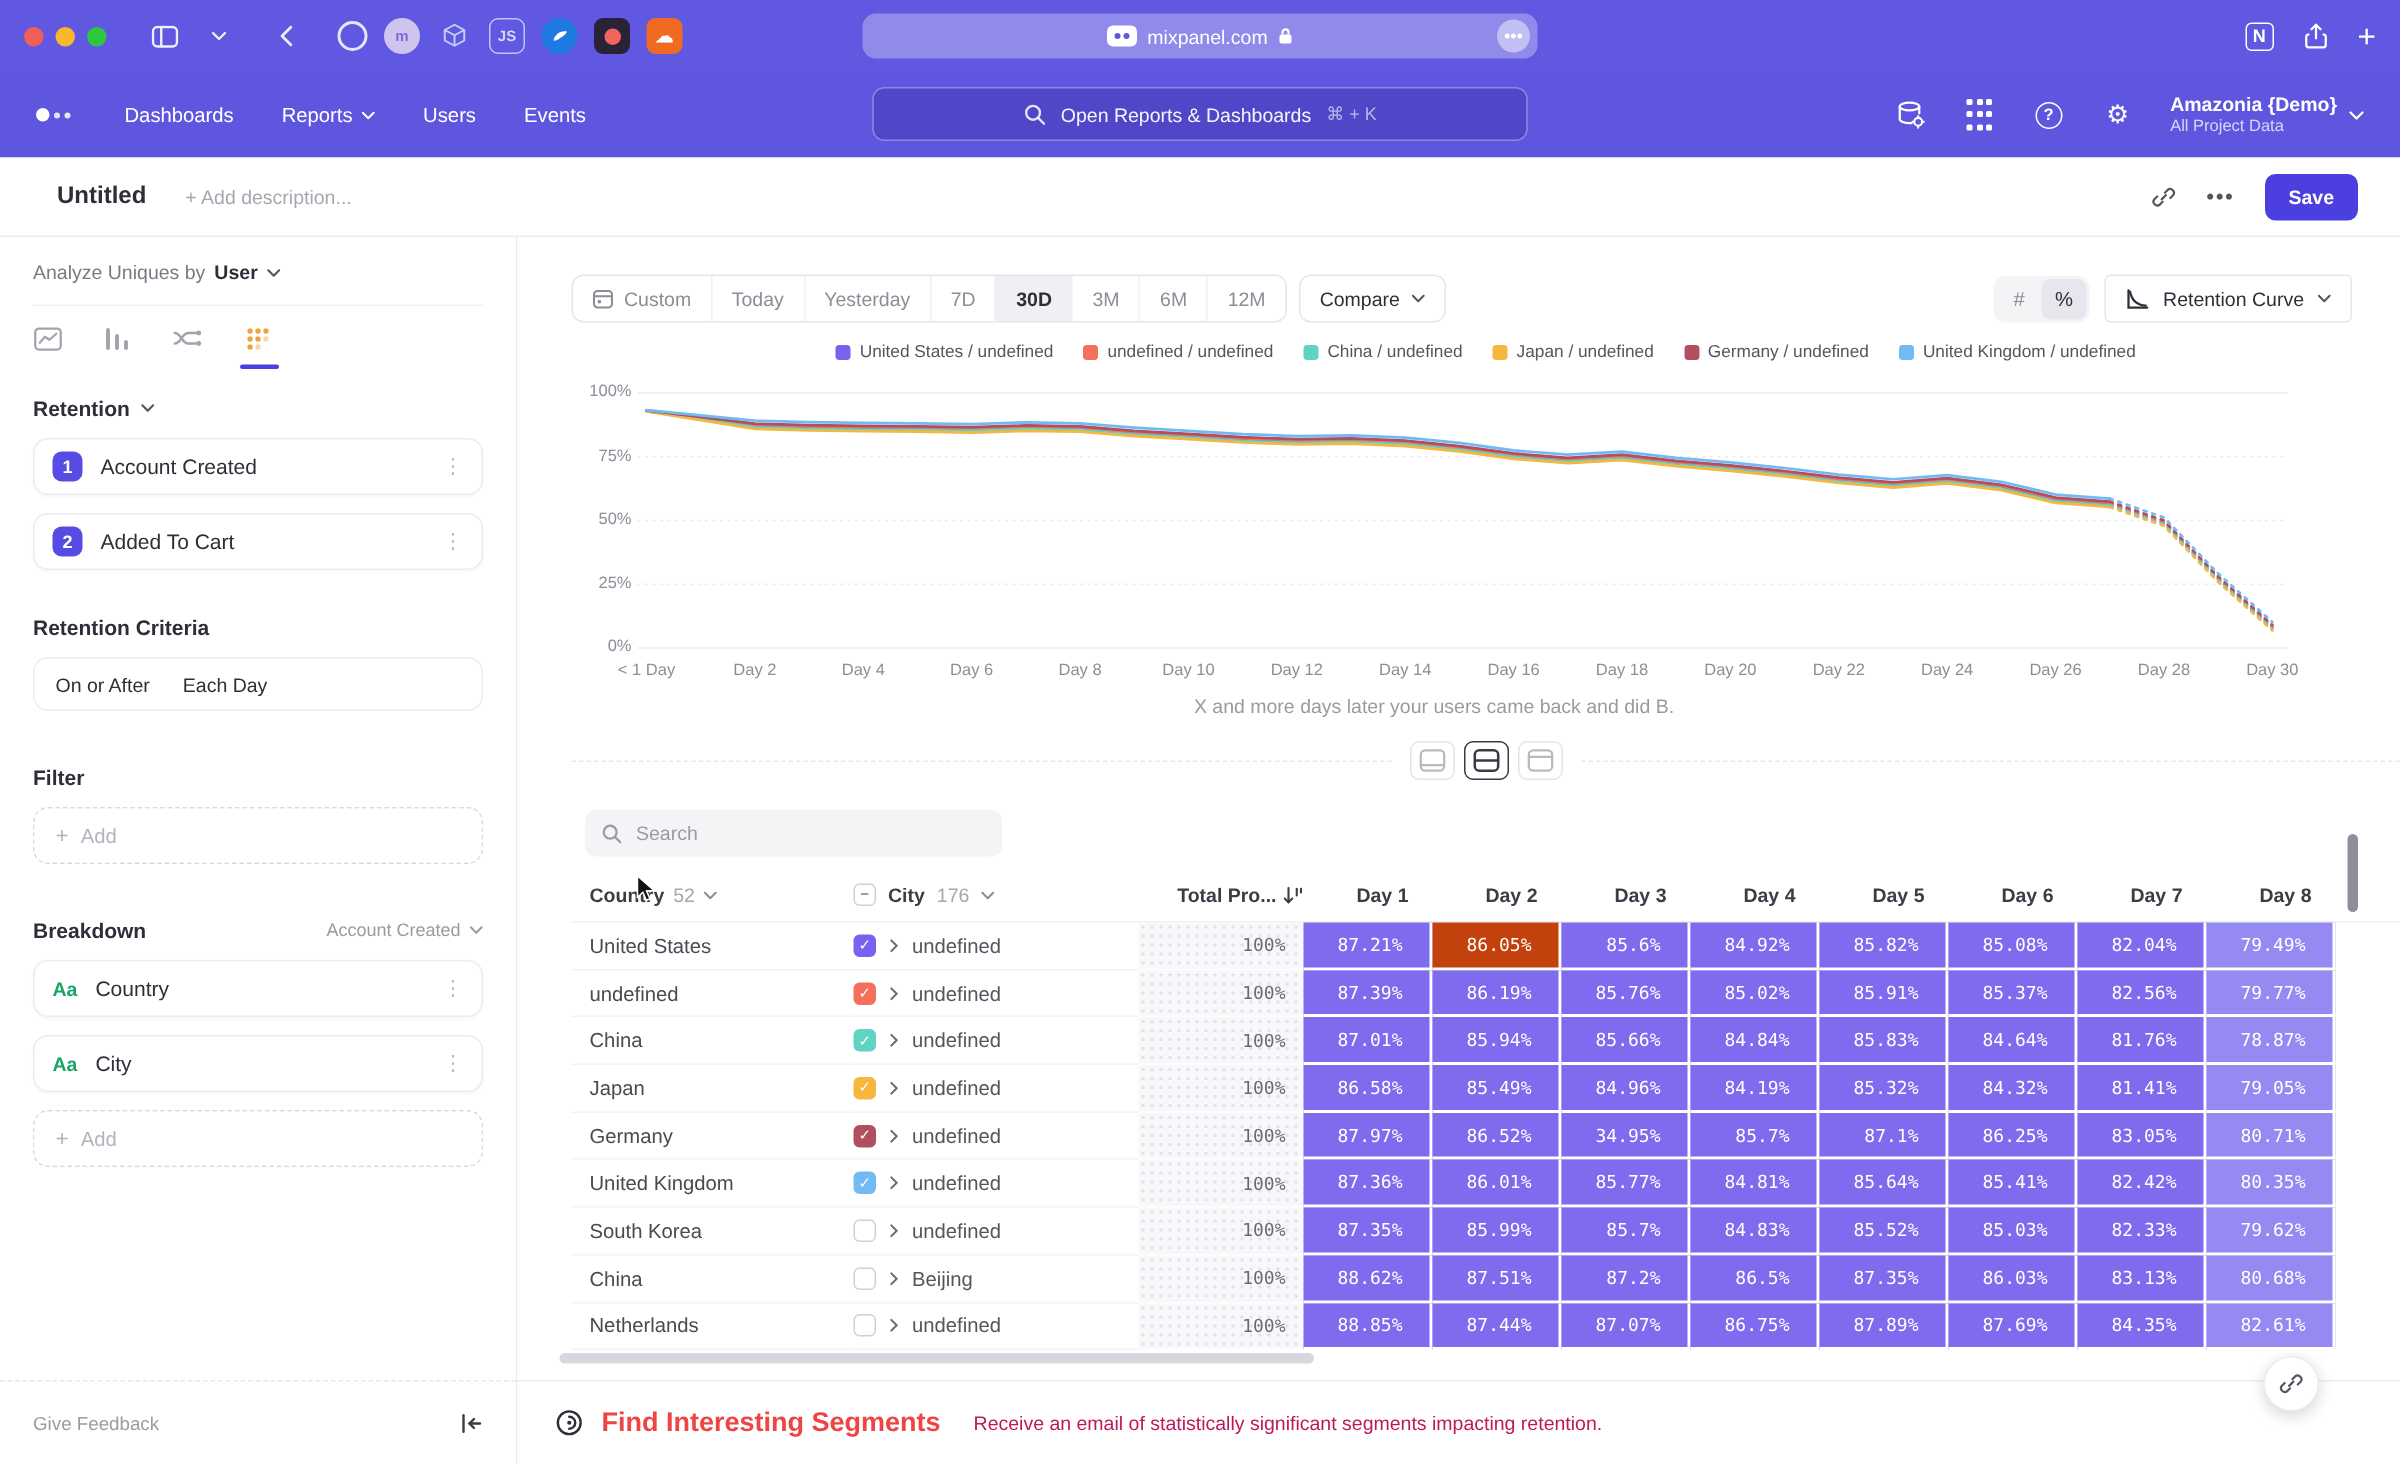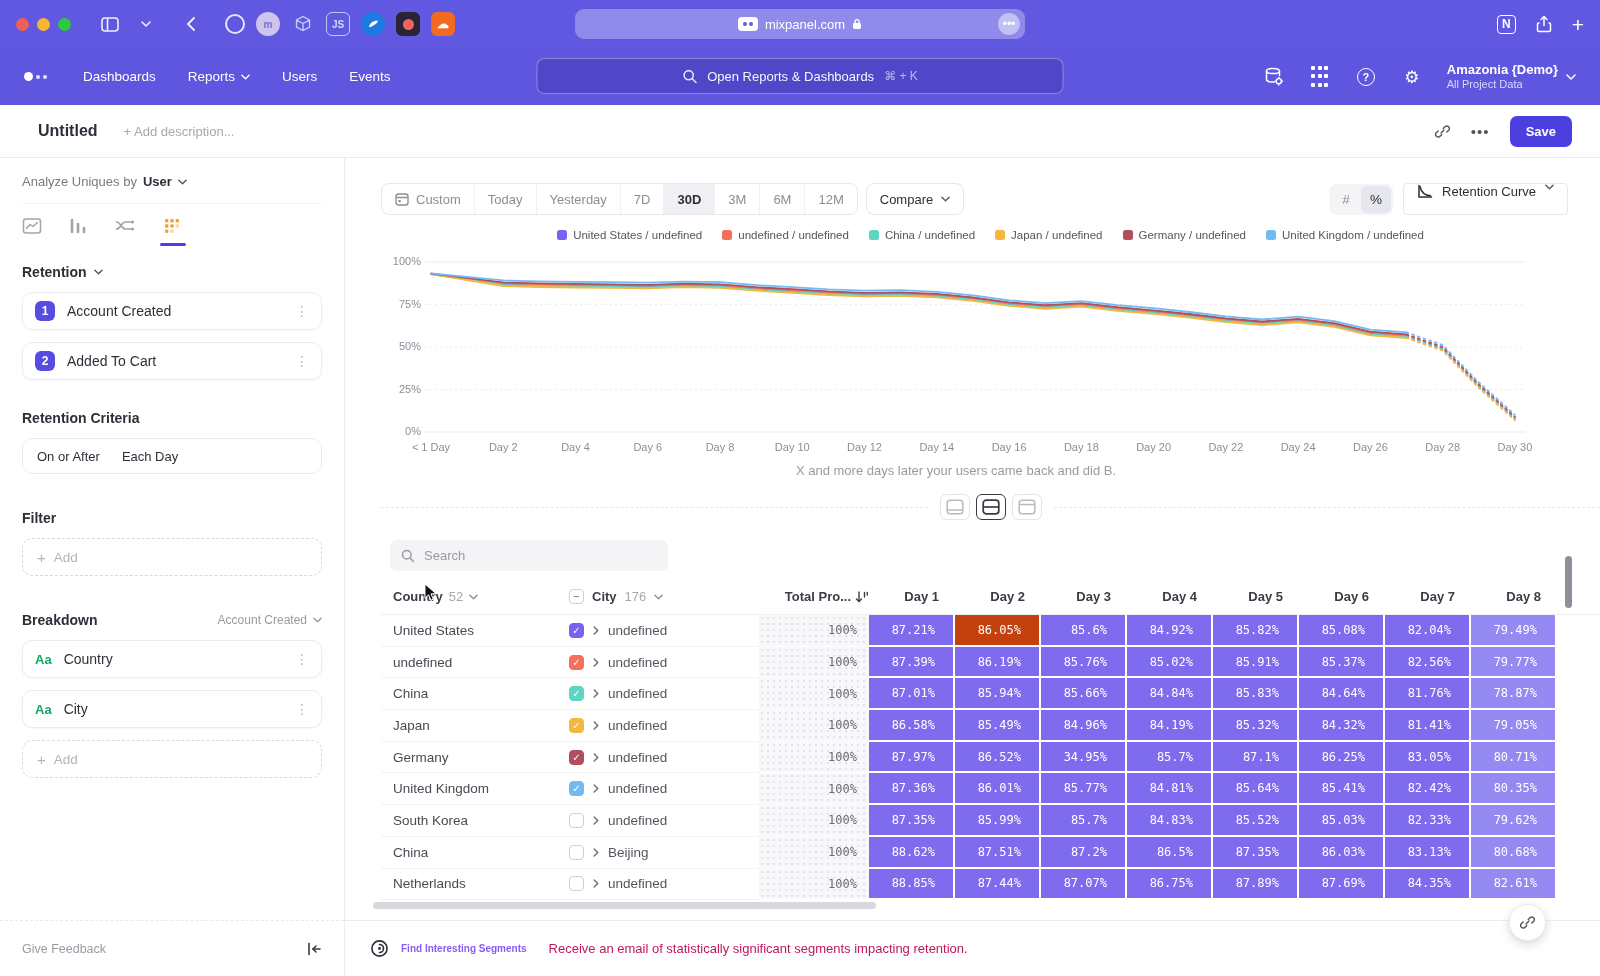--- a/index.html
+++ b/index.html
@@ -32,21 +32,21 @@
 
   
   .appnav { position:absolute; top:48px; left:0; right:0; height:57px; background:#5f56df;
     display:flex; align-items:center; padding:0 24px; color:#fff; }
   .logo { display:flex; align-items:center; gap:3px; margin-right:36px; }
   .logo i { display:block; border-radius:50%; background:#fff; }
   .logo i:nth-child(1){width:9px;height:9px}
   .logo i:nth-child(2),.logo i:nth-child(3){width:4px;height:4px;opacity:.85}
   .nav-items { display:flex; align-items:center; gap:32px; font-size:13.5px; }
   .nav-item { display:flex; align-items:center; gap:6px; cursor:pointer; color:#fff; }
-  .nav-search { position:absolute; left:50%; transform:translateX(-50%); top:10px; width:527px; height:36px;
+  .nav-search { position:absolute; left:50%; transform:translateX(-50%); top:10px; width:437px; height:36px;
     background:rgba(25,16,120,.22); border:1px solid rgba(255,255,255,.35); border-radius:8px;
     display:flex; align-items:center; justify-content:center; gap:10px; font-size:13px; color:rgba(255,255,255,.95); }
   .nav-search .shortcut { color:rgba(255,255,255,.6); font-size:12px; }
   .nav-right { margin-left:auto; display:flex; align-items:center; gap:24px; }
   .nav-ico { width:22px; height:22px; display:flex; align-items:center; justify-content:center; color:#fff; }
   .grid9 { display:grid; grid-template-columns:repeat(3,4px); grid-gap:2.5px; }
   .grid9 i { width:4px; height:4px; background:#fff; border-radius:1px; display:block; }
   .help-ico { width:18px; height:18px; border:1.5px solid #fff; border-radius:50%; font-size:11px; font-weight:700;
     display:flex; align-items:center; justify-content:center; }
   .gear { font-family:"DejaVu Sans", sans-serif; font-size:17px; }
@@ -103,21 +103,21 @@
   .seg .s:first-child { border-left:none; }
   .seg .s.active { background:#f0f0f4; color:#2e2e38; font-weight:700; }
   .compare { margin-left:8px; height:32px; border:1px solid #e6e6ec; border-radius:8px; background:#fff;
     display:flex; align-items:center; gap:8px; padding:0 13px; font-size:13px; color:#2e2e38; cursor:pointer; }
   .ctrl-right { margin-left:auto; display:flex; align-items:center; gap:10px; margin-right:32px; }
   .unit { display:flex; background:#f4f4f7; border-radius:8px; padding:2px; }
   .unit .u { width:30px; height:27px; display:flex; align-items:center; justify-content:center; font-size:13.5px;
     color:#8d8d98; border-radius:6px; cursor:pointer; }
   .unit .u.active { background:#e6e6ed; color:#2e2e38; }
   .charttype { height:32px; border:1px solid #e6e6ec; border-radius:4px; background:#fff; display:flex;
-    gap:9px; padding:0 13px; font-size:13px; color:#2e2e38; cursor:pointer; }
+    align-items:center; gap:9px; padding:0 13px; font-size:13px; color:#2e2e38; cursor:pointer; }
 
   .legend { margin-top:12px; height:16px; display:flex; justify-content:center; align-items:center; gap:20px; }
   .leg-item { display:flex; align-items:center; gap:6px; font-size:11.5px; color:#55555f; }
   .leg-sw { width:10px; height:10px; border-radius:2.5px; }
 
   .chartwrap { position:relative; margin-top:14px; margin-left:44px; width:1100px; height:180px; }
   .ylab { position:absolute; right:1104px; width:40px; text-align:right; font-size:11px; color:#8d8d98; }
   .xlabels { position:relative; margin-left:44px; width:1100px; height:20px; }
   .xlabels span { position:absolute; top:4px; transform:translateX(-50%); font-size:11px; color:#8d8d98; white-space:nowrap; }
   .caption { margin-top:6px; width:1150px; text-align:center; font-size:13px; color:#9a9aa2; }
@@ -157,21 +157,21 @@
     border-bottom:1px solid #fff; }
   .c-day { width:86px; display:flex; align-items:center; justify-content:flex-end; padding-right:18px;
     font-family:"DejaVu Sans Mono", monospace; font-size:12px; color:#fff;
     border-right:2px solid #fff; border-bottom:2px solid #fff; cursor:pointer; }
 
   .hscroll { position:relative; left:-8px; margin-top:2px; width:503px; height:7px; background:#d7d7dd; border-radius:4px; }
   .vscroll { position:absolute; top:556px; right:28px; width:7px; height:52px; background:#8f8f99; border-radius:4px; }
 
   .mainfoot { position:absolute; left:0; right:0; bottom:0; height:56px; border-top:1px solid #ececf0;
     display:flex; align-items:center; padding-left:25px; gap:12px; background:#fff; }
-  .mf-title { font-size:10px; font-weight:700; color:#8b5cf6; }
+  .mf-title { font-size:18px; font-weight:700; color:#ef4444; }
   .mf-sub { font-size:13px; color:#be185d; margin-left:10px; }
   .float-link { position:absolute; right:54px; bottom:35px; width:37px; height:37px; border-radius:50%; background:#fff;
     border:1px solid #ececf0; box-shadow:0 3px 10px rgba(30,30,50,.18); display:flex; align-items:center;
     justify-content:center; color:#55555f; cursor:pointer; }
 
   .cursor { position:absolute; left:424px; top:583px; z-index:99; pointer-events:none; }
   svg.icon { display:block; }
 </style>
 </head>
 <body>

